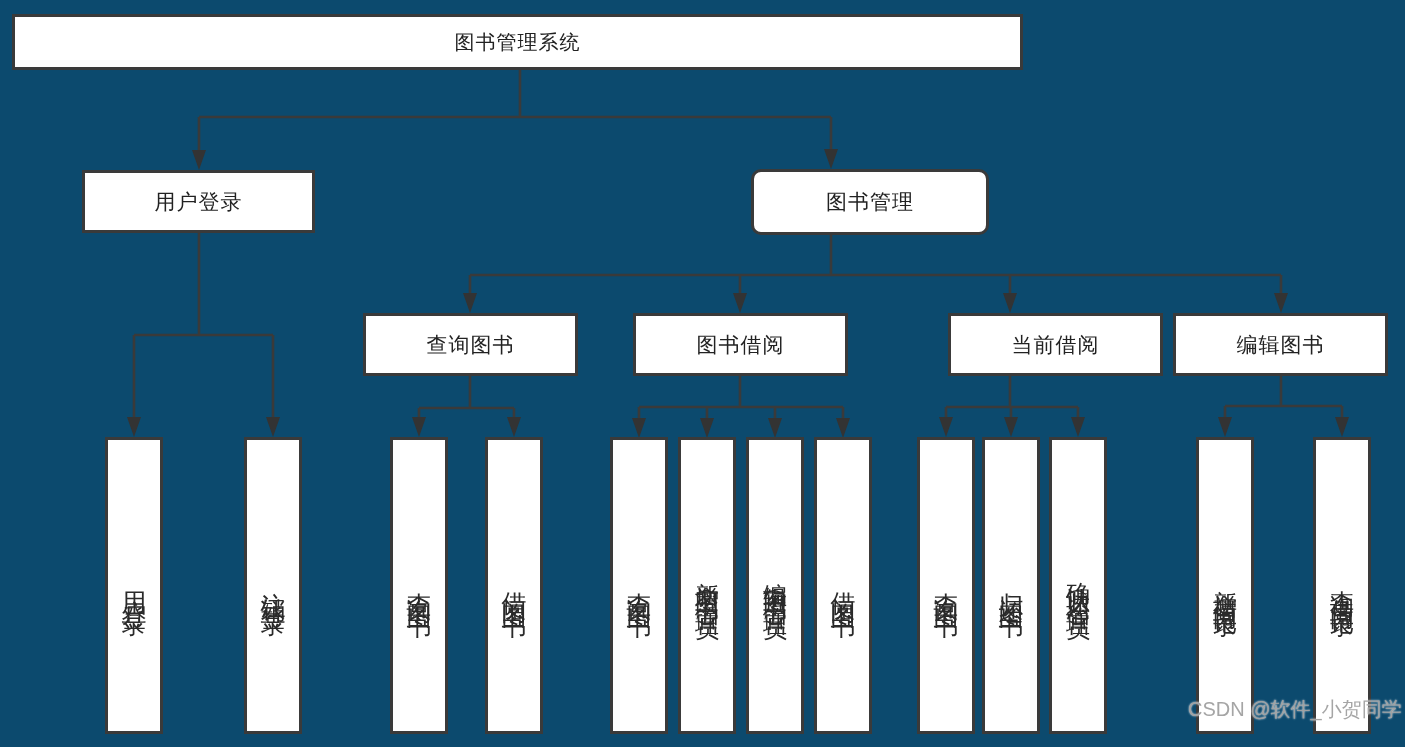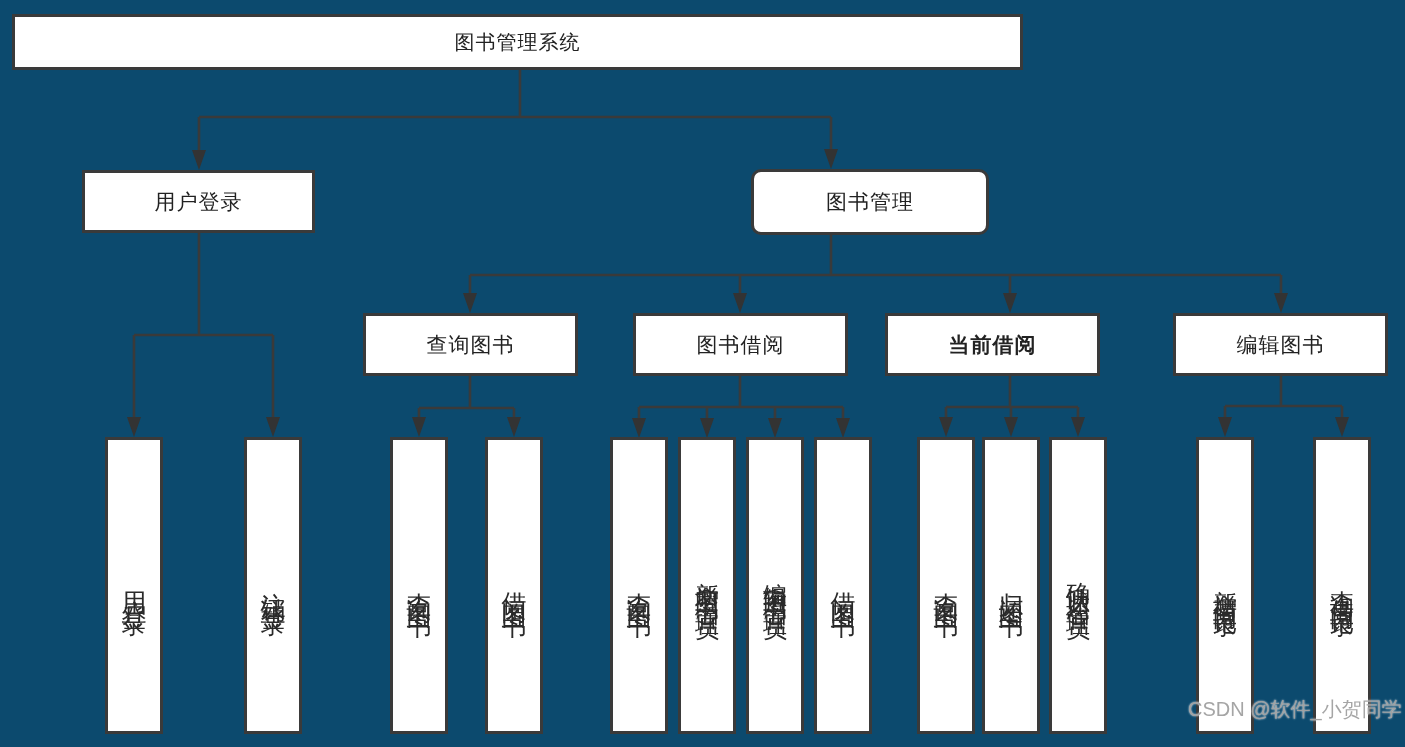--- a/index.html
+++ b/index.html
@@ -40,21 +40,21 @@
   .root-node {
     left: 12px; top: 14px;
     width: 1011px; height: 56px;
     font-size: 20px;
   }
   .lvl2-a { left: 82px;  top: 170px; width: 233px; height: 63px; }
   .lvl2-b { left: 751px; top: 169px; width: 238px; height: 66px; border-radius: 10px; }
   .lvl3 { top: 313px; width: 215px; height: 63px; }
   .l3-1 { left: 363px; }
   .l3-2 { left: 633px; }
-  .l3-3 { left: 885px; font-weight: bold; }
+  .l3-3 { left: 948px; }
   .l3-4 { left: 1173px; }
   .leaf {
     top: 437px;
     width: 58px;
     height: 297px;
   }
   .leaf span {
     writing-mode: vertical-lr;
     text-orientation: mixed;
     font-size: 25px;

